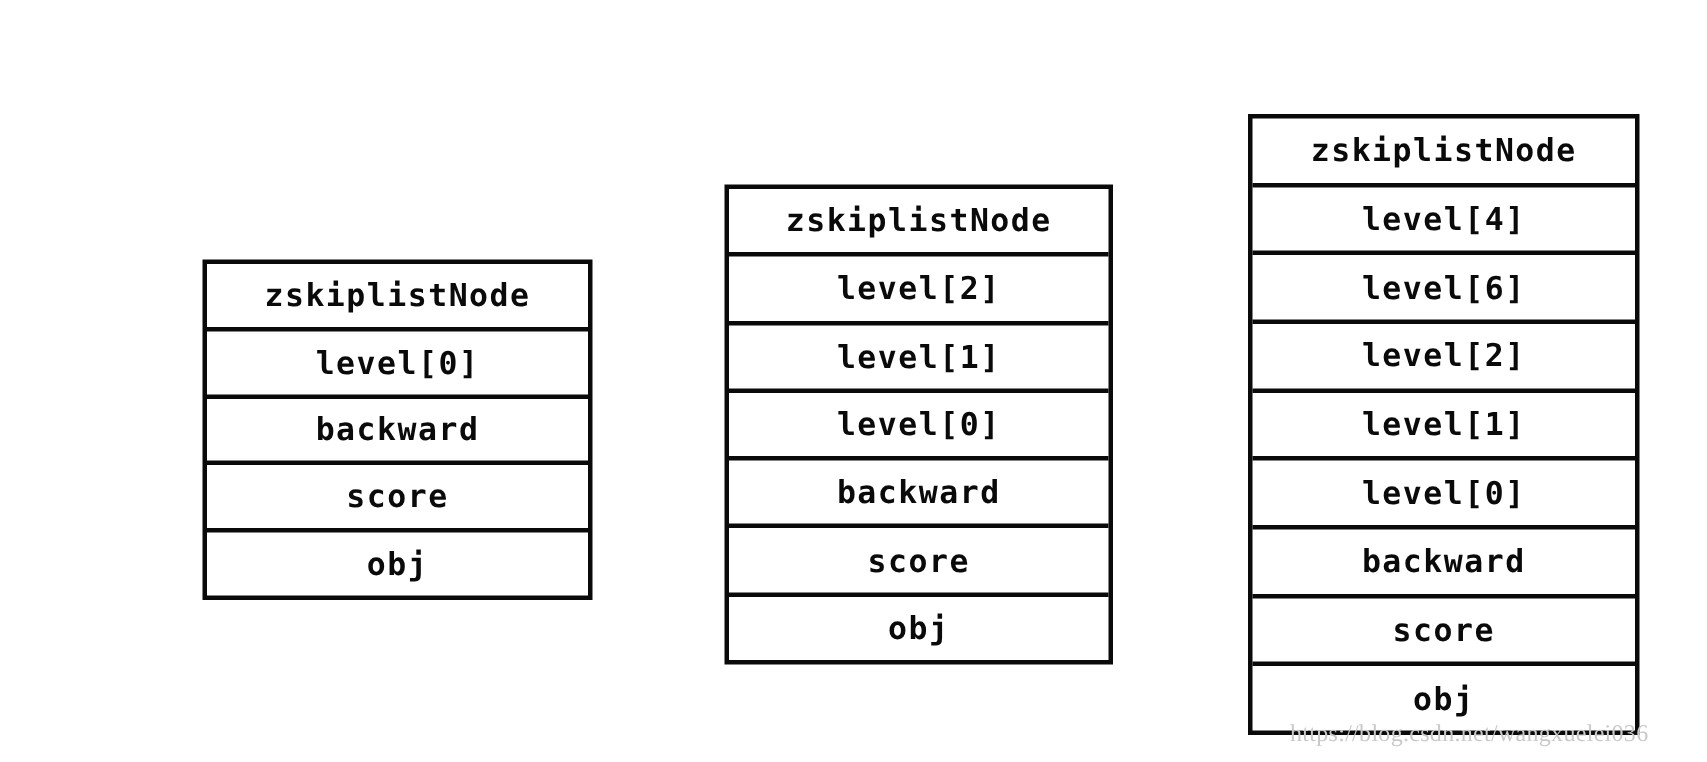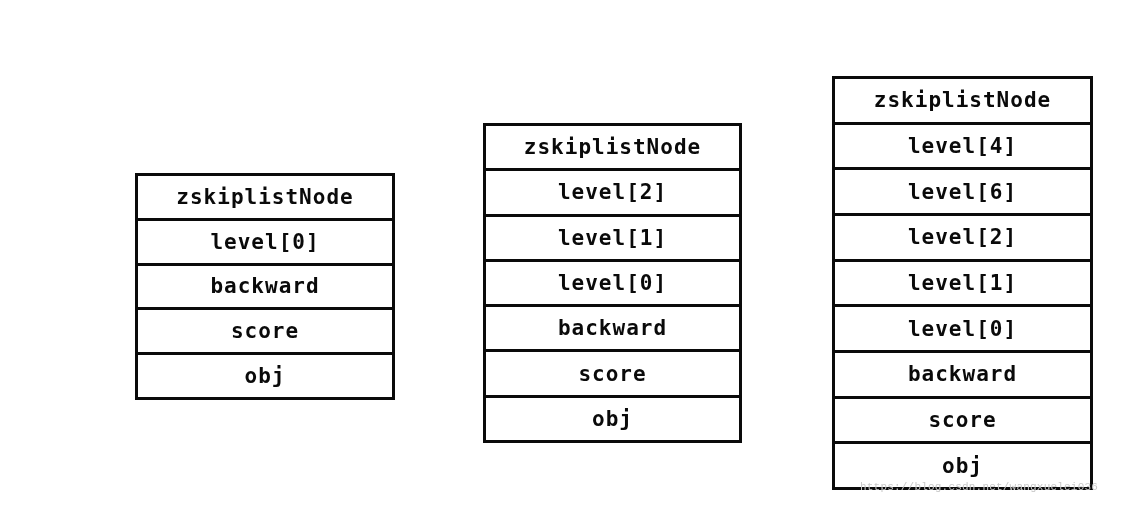--- a/index.html
+++ b/index.html
@@ -39,22 +39,22 @@
     border-top: none;
   }
   #node-1 { left: 135px; top: 173px; width: 260px; height: 227px; }
   #node-2 { left: 483px; top: 123px; width: 259px; height: 320px; }
   #node-3 { left: 832px; top:  76px; width: 261px; height: 414px; }
   .watermark {
     position: absolute;
     left: 860px;
     top: 481px;
     width: 278px;
-    font-family: Liberation Mono, monospace;
-    font-size: 11px;
+    font-family: Liberation Serif, serif;
+    font-size: 16px;
     letter-spacing: 0.2px;
     color: #c9c9c9;
     z-index: 5;
     pointer-events: none;
     white-space: nowrap;
   }
 </style>
 </head>
 <body>
 

